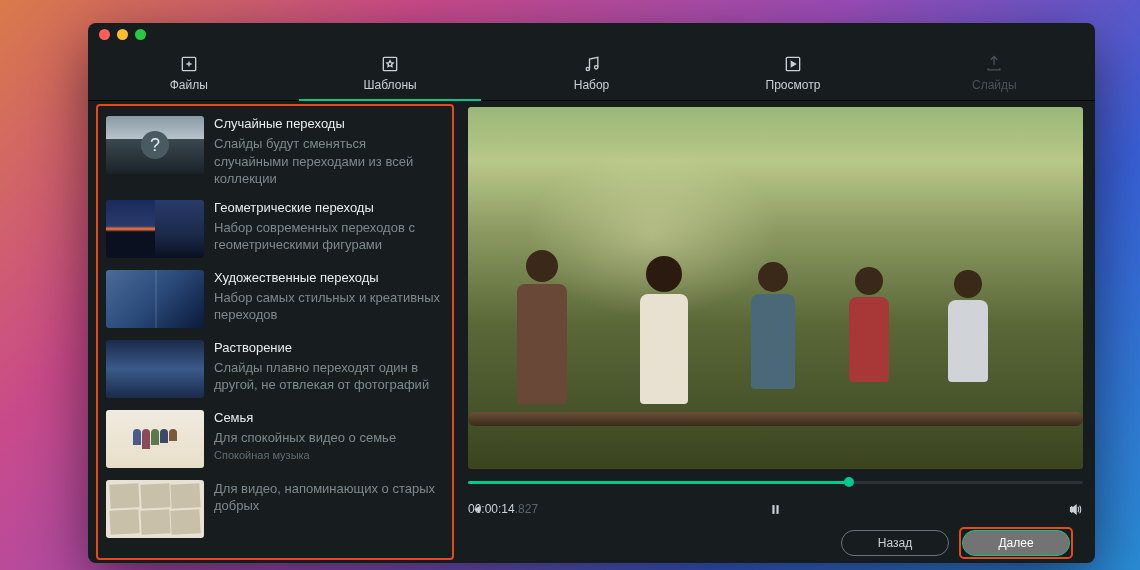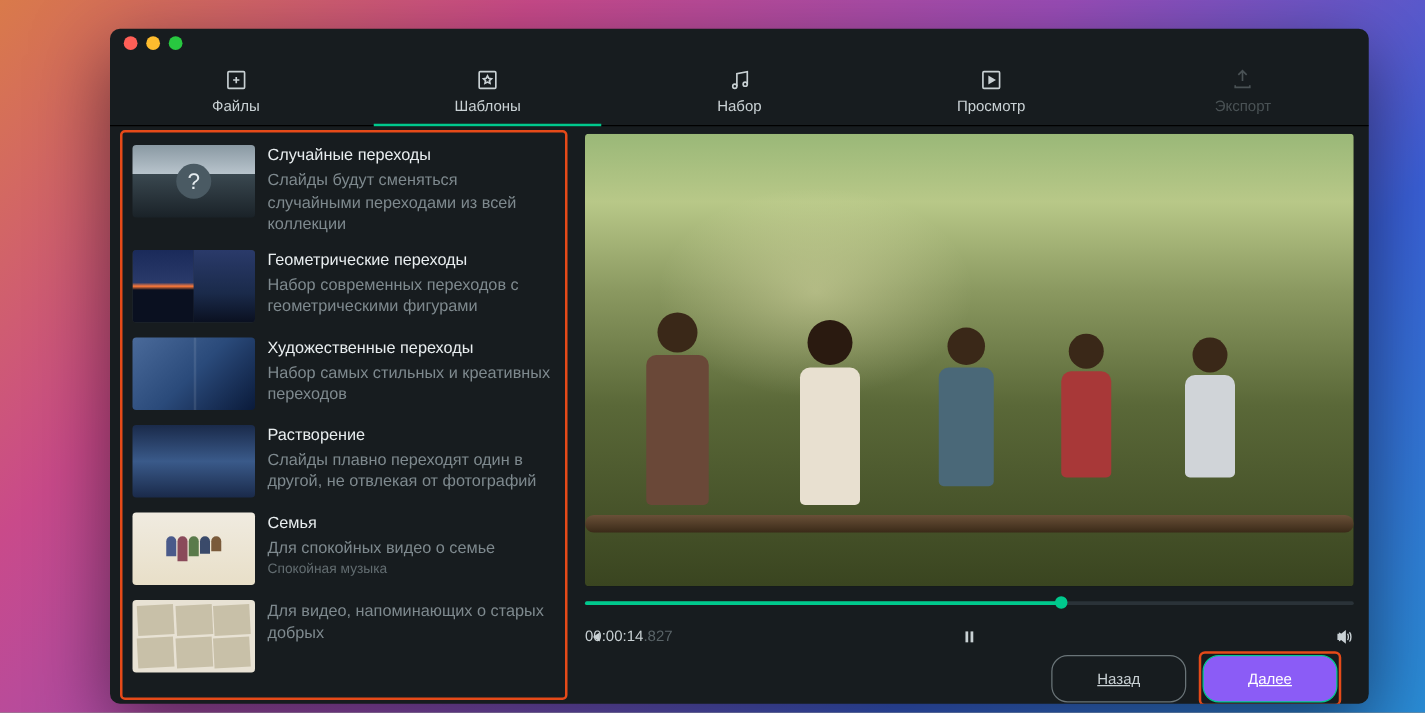--- a/index.html
+++ b/index.html
@@ -155,26 +155,26 @@
   .controls .vol { position:absolute; right:0; }
   .ctl-btn { cursor:pointer; display:flex; align-items:center;}
   .ctl-btn svg { width:15px; height:15px; }
 
   .footer {
     height: 40px;
     display:flex; align-items:center; justify-content:flex-end;
     gap:10px; padding-right:10px;
   }
   .btn {
-    min-width:108px; height:38px; border-radius:13px;
+    min-width:108px; height:26px; border-radius:13px;
     display:flex;align-items:center;justify-content:center;
-    font-size:12px; cursor:pointer;text-decoration:underline;
+    font-size:12px; cursor:pointer;
   }
   .btn-secondary { border:1px solid #6a7478; color:#c9d1d4; }
-  .btn-primary { background:#8b5cf6; color:#fff; border:1px solid #00c98d;}
+  .btn-primary { background:#737373; color:#fff; border:1px solid #00c98d;}
   .btn-wrap-hl { border:2px solid #e64a19; border-radius:5px; padding:1px;}
 </style>
 </head>
 <body>
 
 <div class="window">
 
   <div class="titlebar">
     <div class="tl-dot tl-red"></div>
     <div class="tl-dot tl-yel"></div>
@@ -208,21 +208,21 @@
       <svg viewBox="0 0 24 24" fill="none" stroke="currentColor" stroke-width="1.6">
           <rect x="4" y="4" width="16" height="16" rx="1"></rect>
           <path d="M10 9l5 3-5 3z" fill="currentColor"></path>
         </svg>
       <span class="tab-label">Просмотр</span>
     </div>
     <div class="tab disabled">
       <svg viewBox="0 0 24 24" fill="none" stroke="currentColor" stroke-width="1.6">
           <path d="M12 3v10M8 7l4-4 4 4M5 17v2h14v-2"></path>
         </svg>
-      <span class="tab-label">Экспорт</span>
+      <span class="tab-label">Слайды</span>
     </div>
   </div>
 
   <div class="body">
     <div class="left">
       <div class="left-scroll">
 
         <div class="template">
           <div class="thumb thumb-q">
               <div class="qc">?</div>

